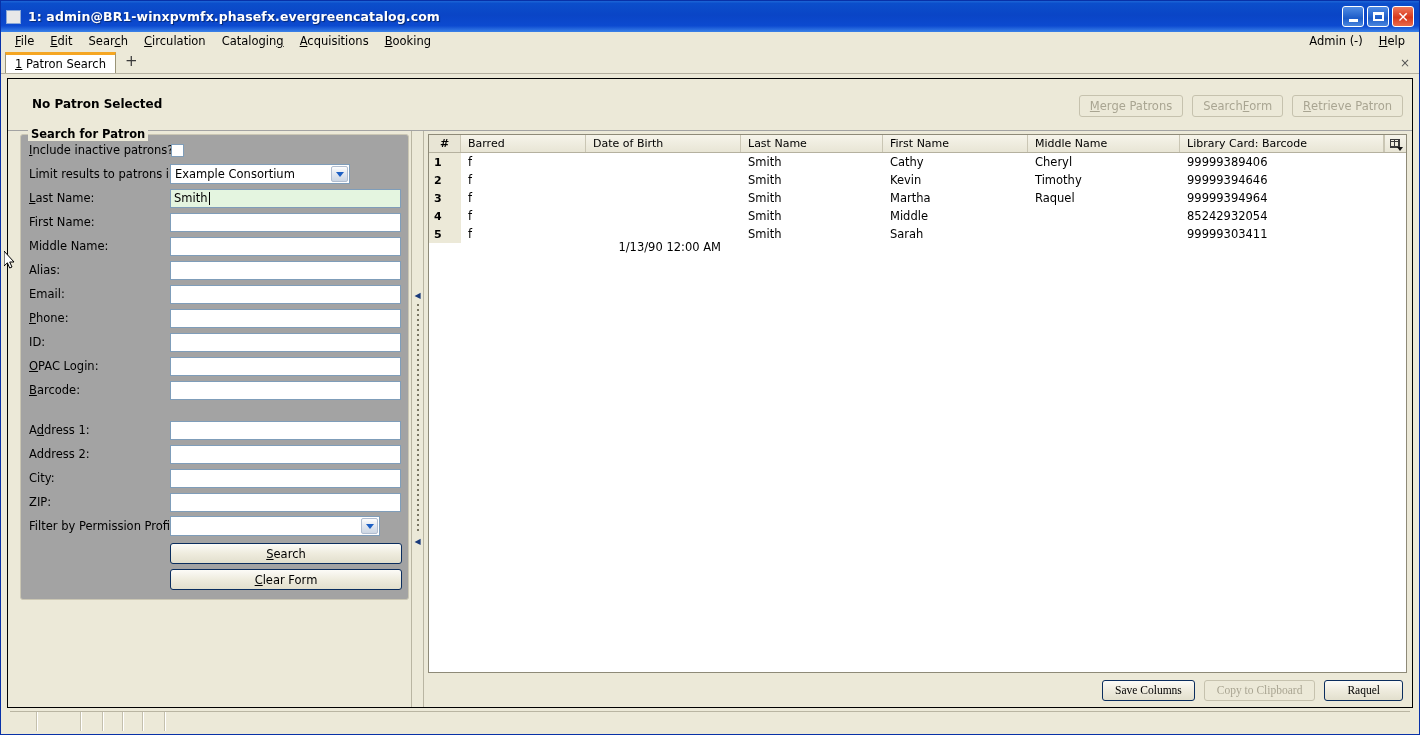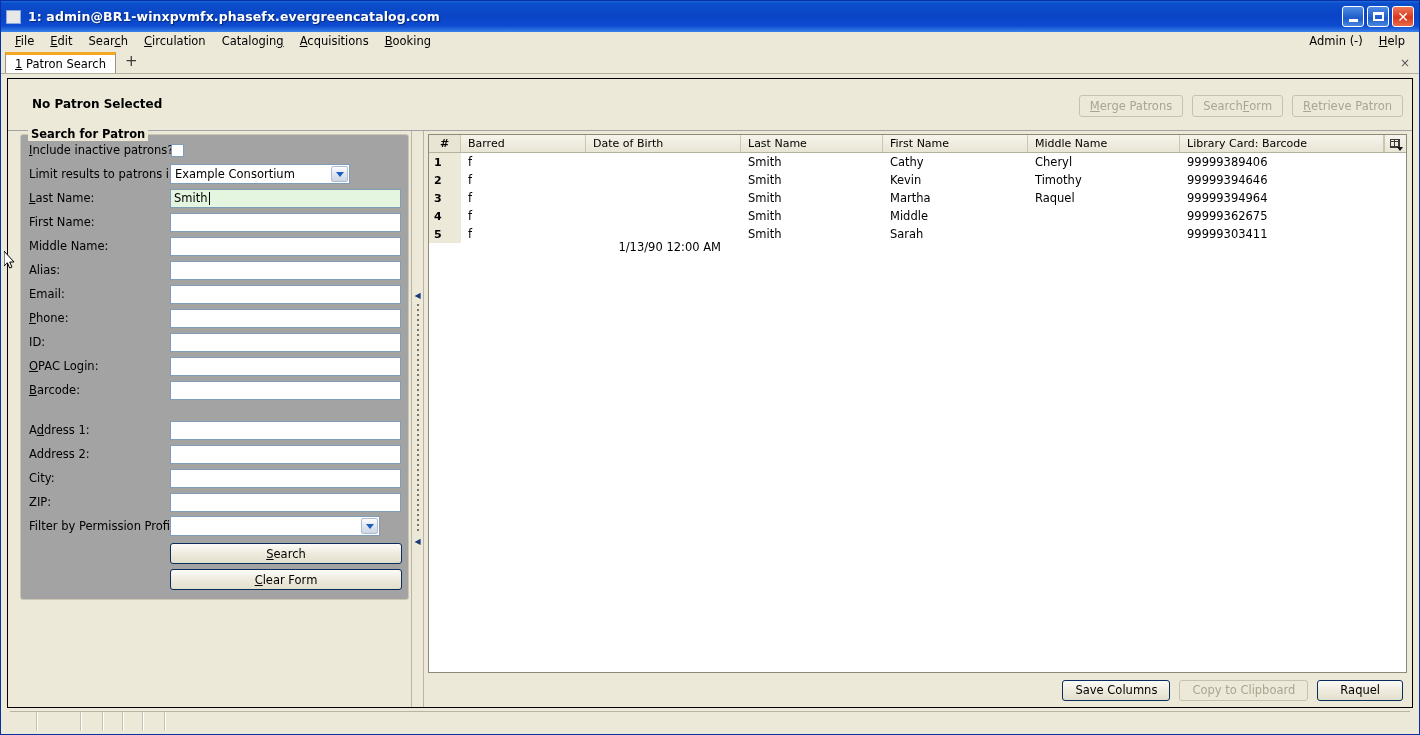--- a/index.html
+++ b/index.html
@@ -348,21 +348,21 @@
     gap: 9px;
     padding: 0 4px 0 0;
   }
   .foot-btn {
     height: 21px; padding: 0 12px;
     background: linear-gradient(to bottom, #fcfbf7, #eeebdd 52%, #e2dfcd);
     border: 1px solid #0a2d5e;
     border-radius: 3px;
     font-size: 11.5px;
     display: flex; align-items: center; justify-content: center;
-    cursor: pointer; color: #000; white-space: nowrap;
+    cursor: pointer; color: #000; white-space: nowrap; font-family: Liberation Serif, serif;
   }
   .foot-btn.disabled {
     border: 1px solid #c6c2ae;
     background: #ece9d8;
     color: #a9a592;
     cursor: default;
   }
 
   
   #statusbar {
@@ -628,21 +628,21 @@
                 <div class="td" style="width:152px;flex:0 0 152px">Raquel</div>
                 <div class="td" style="flex:1 1 auto">99999394964</div>
               </div>
               <div class="tr">
                 <div class="td num" style="width:32px;flex:0 0 32px">4</div>
                 <div class="td" style="width:125px;flex:0 0 125px">f</div>
                 <div class="td dob" style="width:155px;flex:0 0 155px"></div>
                 <div class="td" style="width:142px;flex:0 0 142px">Smith</div>
                 <div class="td" style="width:145px;flex:0 0 145px">Middle</div>
                 <div class="td" style="width:152px;flex:0 0 152px"></div>
-                <div class="td" style="flex:1 1 auto">99999362675</div>
+                <div class="td" style="flex:1 1 auto">85242932054</div>
               </div>
               <div class="tr">
                 <div class="td num" style="width:32px;flex:0 0 32px">5</div>
                 <div class="td" style="width:125px;flex:0 0 125px">f</div>
                 <div class="td dob" style="width:155px;flex:0 0 155px">1/13/90 12:00 AM</div>
                 <div class="td" style="width:142px;flex:0 0 142px">Smith</div>
                 <div class="td" style="width:145px;flex:0 0 145px">Sarah</div>
                 <div class="td" style="width:152px;flex:0 0 152px"></div>
                 <div class="td" style="flex:1 1 auto">99999303411</div>
               </div>

